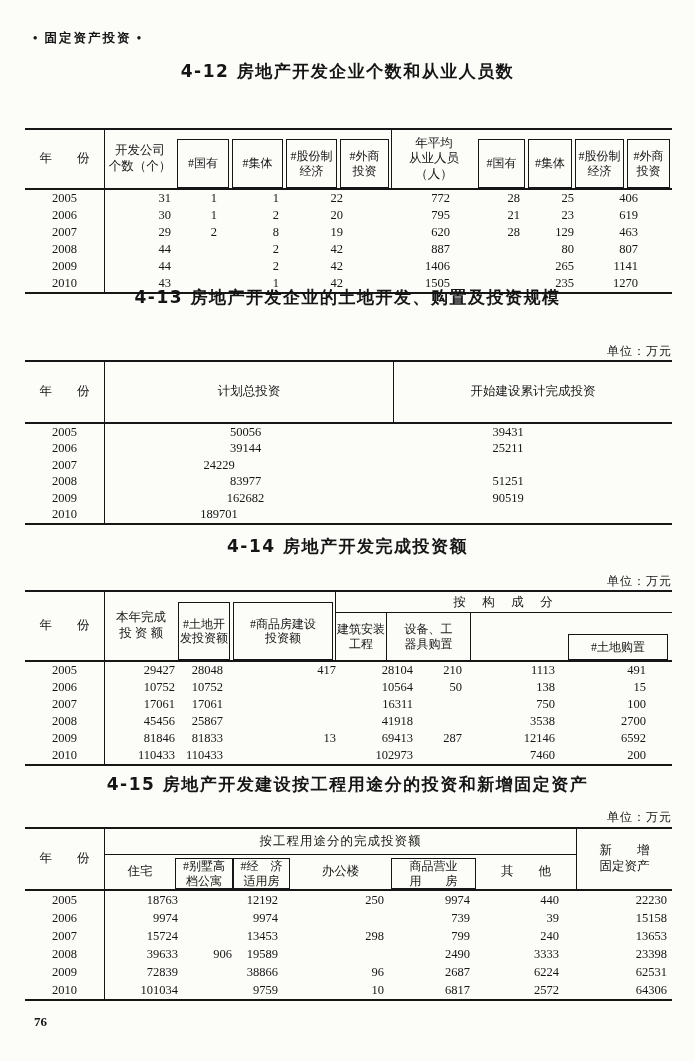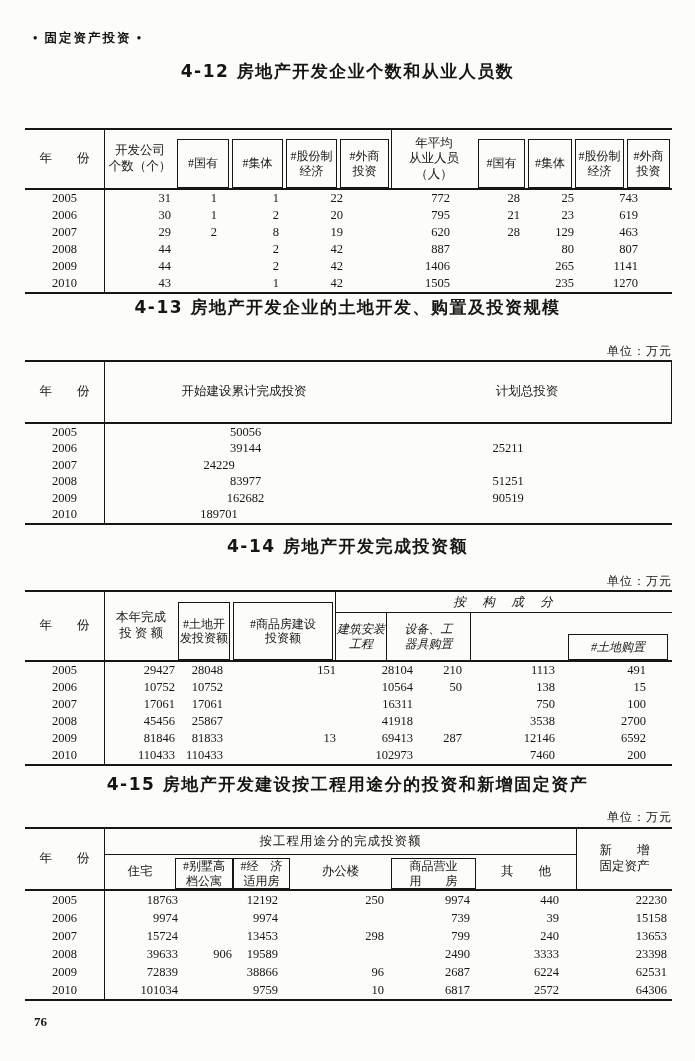--- a/index.html
+++ b/index.html
@@ -68,21 +68,21 @@
         <div class="tr" style="height:17px">
           <div class="td year">2005</div>
           <div class="td num" style="width:70px;padding-right:4px">31</div>
           <div class="td num" style="width:56px;padding-right:14px">1</div>
           <div class="td num" style="width:54px;padding-right:6px">1</div>
           <div class="td num" style="width:60px;padding-right:2px">22</div>
           <div class="td num" style="width:46px"></div>
           <div class="td num" style="width:85px;padding-right:26px">772</div>
           <div class="td num" style="width:50px;padding-right:6px">28</div>
           <div class="td num" style="width:50px;padding-right:2px">25</div>
-          <div class="td num" style="width:64px;padding-right:2px">743</div>
+          <div class="td num" style="width:64px;padding-right:2px">406</div>
           <div class="td num" style="width:32px"></div>
         </div>
 
         <div class="tr" style="height:17px">
           <div class="td year">2006</div>
           <div class="td num" style="width:70px;padding-right:4px">30</div>
           <div class="td num" style="width:56px;padding-right:14px">1</div>
           <div class="td num" style="width:54px;padding-right:6px">2</div>
           <div class="td num" style="width:60px;padding-right:2px">20</div>
           <div class="td num" style="width:46px"></div>
@@ -144,34 +144,35 @@
           <div class="td num" style="width:46px"></div>
           <div class="td num" style="width:85px;padding-right:26px">1505</div>
           <div class="td num" style="width:50px;padding-right:6px"></div>
           <div class="td num" style="width:50px;padding-right:2px">235</div>
           <div class="td num" style="width:64px;padding-right:2px">1270</div>
           <div class="td num" style="width:32px"></div>
         </div>
       </div>
   </div>
 
-  <div class="title" style="top:296px">4-13   房地产开发企业的土地开发、购置及投资规模</div>
+  <div class="title" style="top:286px">4-13   房地产开发企业的土地开发、购置及投资规模</div>
   <div class="unit" style="top:343px">单位：万元</div>
 
   <div class="tbl" style="top:360px">
     <div class="thead" style="height:62px">
       <div class="th yearhead">年　　份</div>
+      <div class="th" style="width:289px;border-right:1.5px solid #161616">计划总投资</div>
       <div class="th" style="width:278px">开始建设累计完成投资</div>
-      <div class="th" style="width:289px;border-right:1.5px solid #161616">计划总投资</div>
     </div>
     <div class="tbody">
 
         <div class="tr" style="height:16.5px">
           <div class="td year">2005</div>
           <div class="td ctr" style="width:289px;padding-right:8px">50056</div>
+          <div class="td ctr" style="width:278px;padding-right:50px">39431</div>
         </div>
 
         <div class="tr" style="height:16.5px">
           <div class="td year">2006</div>
           <div class="td ctr" style="width:289px;padding-right:8px">39144</div>
           <div class="td ctr" style="width:278px;padding-right:50px">25211</div>
         </div>
 
         <div class="tr" style="height:16.5px">
           <div class="td year">2007</div>
@@ -204,40 +205,40 @@
     <div class="thead" style="height:70px">
       <div class="th yearhead">年　　份</div>
       <div class="th" style="width:72px">本年完成
 投 资 额</div>
       <div class="grp" style="width:158px;padding:10px 1px 0 1px;">
         <div class="box" style="width:52px">#土地开
 发投资额</div>
         <div class="box" style="width:100px">#商品房建设
 投资额</div>
       </div>
-      <div style="width:337px;border-left:1.5px solid #161616;display:flex;flex-direction:column;font-style:italic;">
+      <div style="width:337px;border-left:1.5px solid #161616;display:flex;flex-direction:column;">
         <div class="band" style="height:21px">按　构　成　分</div>
         <div style="display:flex;flex:1;">
           <div class="th" style="width:51px;border-right:1.5px solid #161616;font-size:12px">建筑安装
 工程</div>
           <div class="th" style="width:84px;border-right:1.5px solid #161616;font-size:12px">设备、工
 器具购置</div>
           <div style="width:200px;position:relative;">
             <div class="box" style="position:absolute;right:3px;bottom:0;width:100px;height:26px">#土地购置</div>
           </div>
         </div>
       </div>
     </div>
     <div class="tbody">
 
         <div class="tr" style="height:17px">
           <div class="td year">2005</div>
           <div class="td num" style="width:72px;padding-right:2px">29427</div>
           <div class="td num" style="width:106px;padding-right:60px">28048</div>
-          <div class="td num" style="width:55px;padding-right:2px">151</div>
+          <div class="td num" style="width:55px;padding-right:2px">417</div>
           <div class="td num" style="width:77px;padding-right:2px">28104</div>
           <div class="td num" style="width:49px;padding-right:2px">210</div>
           <div class="td num" style="width:95px;padding-right:4px">1113</div>
           <div class="td num" style="width:113px;padding-right:26px">491</div>
         </div>
 
         <div class="tr" style="height:17px">
           <div class="td year">2006</div>
           <div class="td num" style="width:72px;padding-right:2px">10752</div>
           <div class="td num" style="width:106px;padding-right:60px">10752</div>

